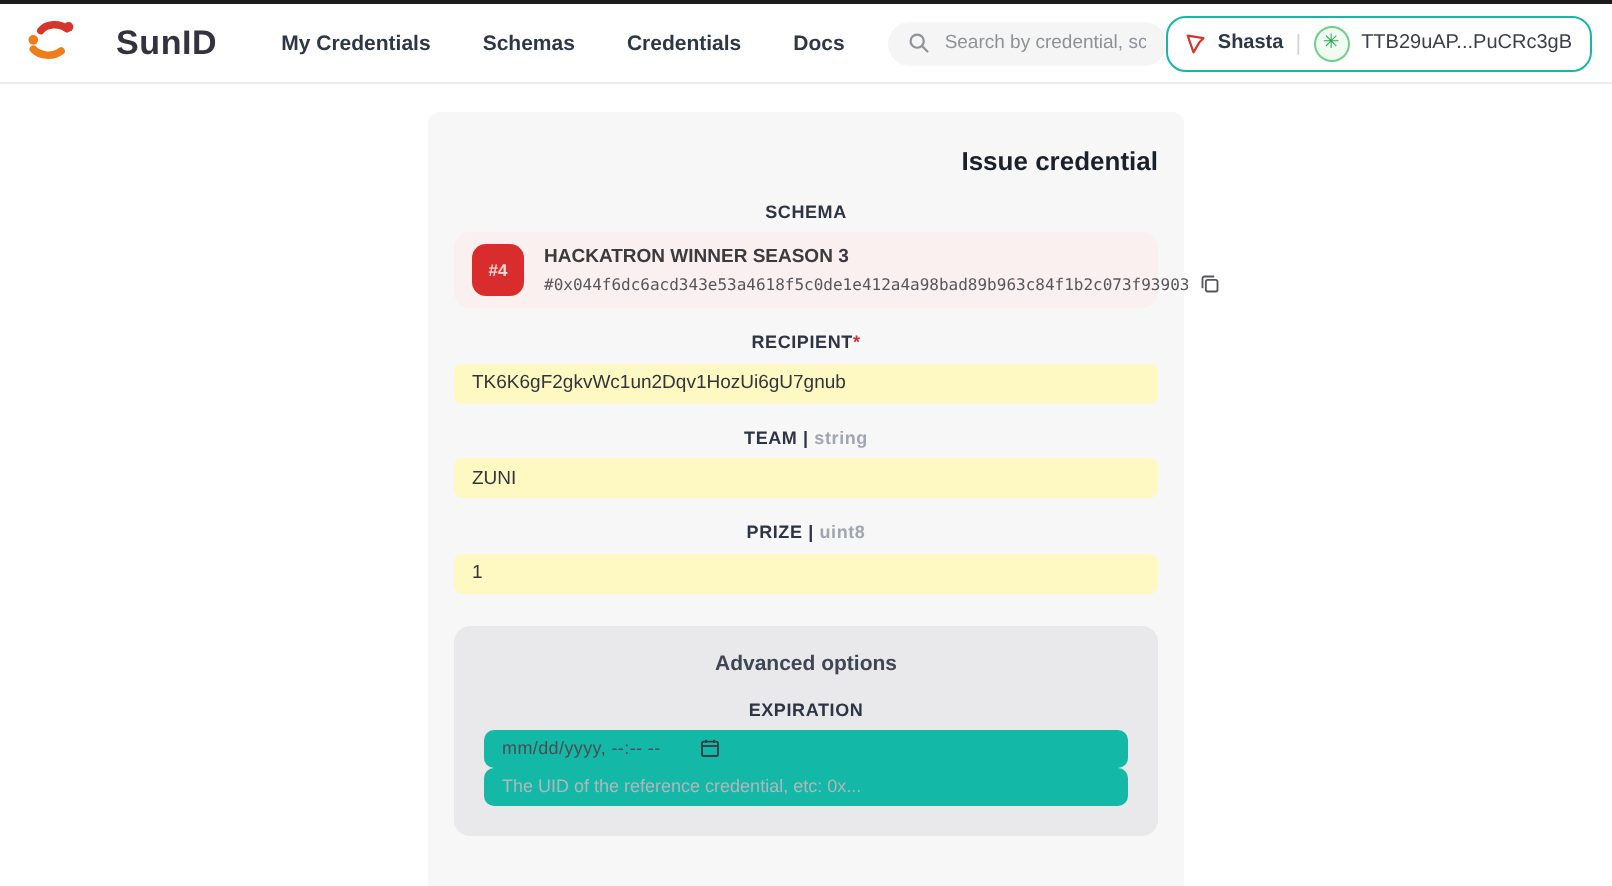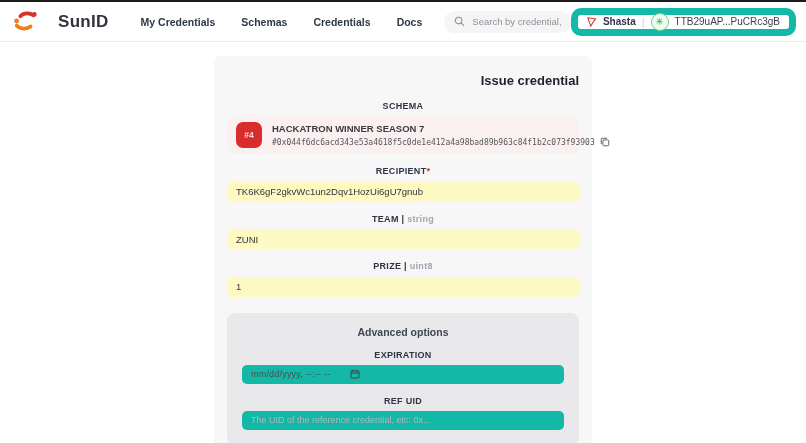--- a/index.html
+++ b/index.html
@@ -12,21 +12,21 @@
     align-items: center; padding: 0 10px 0 12px; background: #fff; }
   .logo { display: flex; align-items: center; gap: 20px; cursor: pointer; }
   .logo-text { font-size: 17px; font-weight: 700; color: #33323e; letter-spacing: 0.3px; }
   .nav { display: flex; align-items: flex-end; gap: 26px; margin-left: 32px; }
   .nav-item { font-size: 10.5px; font-weight: 600; color: #2d3748; cursor: pointer; white-space: nowrap; }
   .search { flex: 1; max-width: 356px; margin-left: 22px; height: 22px; background: #f5f5f6;
     border-radius: 12px; display: flex; align-items: center; padding: 0 10px; gap: 7px; }
   .search input { border: none; outline: none; background: transparent; width: 100%;
     font-size: 9.5px; color: #444; font-family: "Liberation Sans", sans-serif; }
   .search input::placeholder { color: #8d9199; }
-  .wallet-pill { margin-left: auto; height: 28px; border: 7px solid #14b8a6; border-radius: 10px;
+  .wallet-pill { margin-left: auto; height: 28px; border: 1px solid #14b8a6; border-radius: 10px;
     background: #fff; display: flex; align-items: center; gap: 6px; padding: 0 9px; cursor: pointer; }
   .network-label { font-size: 10px; font-weight: 700; color: #2d3748; }
   .pill-divider { color: #d4d4d8; font-size: 11px; }
   .avatar { width: 18px; height: 18px; border-radius: 50%; background: #f0fbf2;
     border: 1.5px solid #6fcf8a; display: flex; align-items: center; justify-content: center;
     font-size: 10px; color: #2fa84f; line-height: 1; }
   .wallet-address { font-size: 10px; color: #3a3f4a; }
 
   
   .card { width: 378px; margin: 14px auto 0; background: #f7f7f8; border-radius: 6px;
@@ -106,21 +106,21 @@
   </div>
 </div>
 
 <div class="card">
   <div class="page-title">Issue credential</div>
 
   <div class="field-label" style="margin-top:0;">SCHEMA</div>
   <div class="schema-card">
     <div class="schema-badge">#4</div>
     <div>
-      <div class="schema-name">HACKATRON WINNER SEASON 7</div>
+      <div class="schema-name">HACKATRON WINNER SEASON 3</div>
       <div class="schema-uid-row">
         <span class="schema-uid">#0x044f6dc6acd343e53a4618f5c0de1e412a4a98bad89b963c84f1b2c073f93903</span>
         <span class="copy-btn">
           <svg width="10" height="10" viewBox="0 0 12 12">
             <rect x="3.5" y="3.5" width="7" height="7" rx="1.2" stroke="#55565c" stroke-width="1.1" fill="none"></rect>
             <path d="M8.5 1.5 H2.7 A1.2 1.2 0 0 0 1.5 2.7 V8.5" stroke="#55565c" stroke-width="1.1" fill="none"></path>
           </svg>
         </span>
       </div>
     </div>
@@ -155,17 +155,16 @@
       <span style="display:flex;">
         <svg width="10" height="10" viewBox="0 0 12 12">
           <rect x="1.2" y="2.2" width="9.6" height="8.6" rx="1" stroke="#3a3d44" stroke-width="1.1" fill="none"></rect>
           <line x1="1.2" y1="4.8" x2="10.8" y2="4.8" stroke="#3a3d44" stroke-width="1.1"></line>
           <line x1="3.6" y1="1" x2="3.6" y2="3" stroke="#3a3d44" stroke-width="1.1"></line>
           <line x1="8.4" y1="1" x2="8.4" y2="3" stroke="#3a3d44" stroke-width="1.1"></line>
         </svg>
       </span>
     </div>
 
-    <div class="field-label">REF UID</div>
     <input class="white-input" type="text" placeholder="The UID of the reference credential, etc: 0x..." style="">
 
   </div>
 </div>
 
 </body></html>

